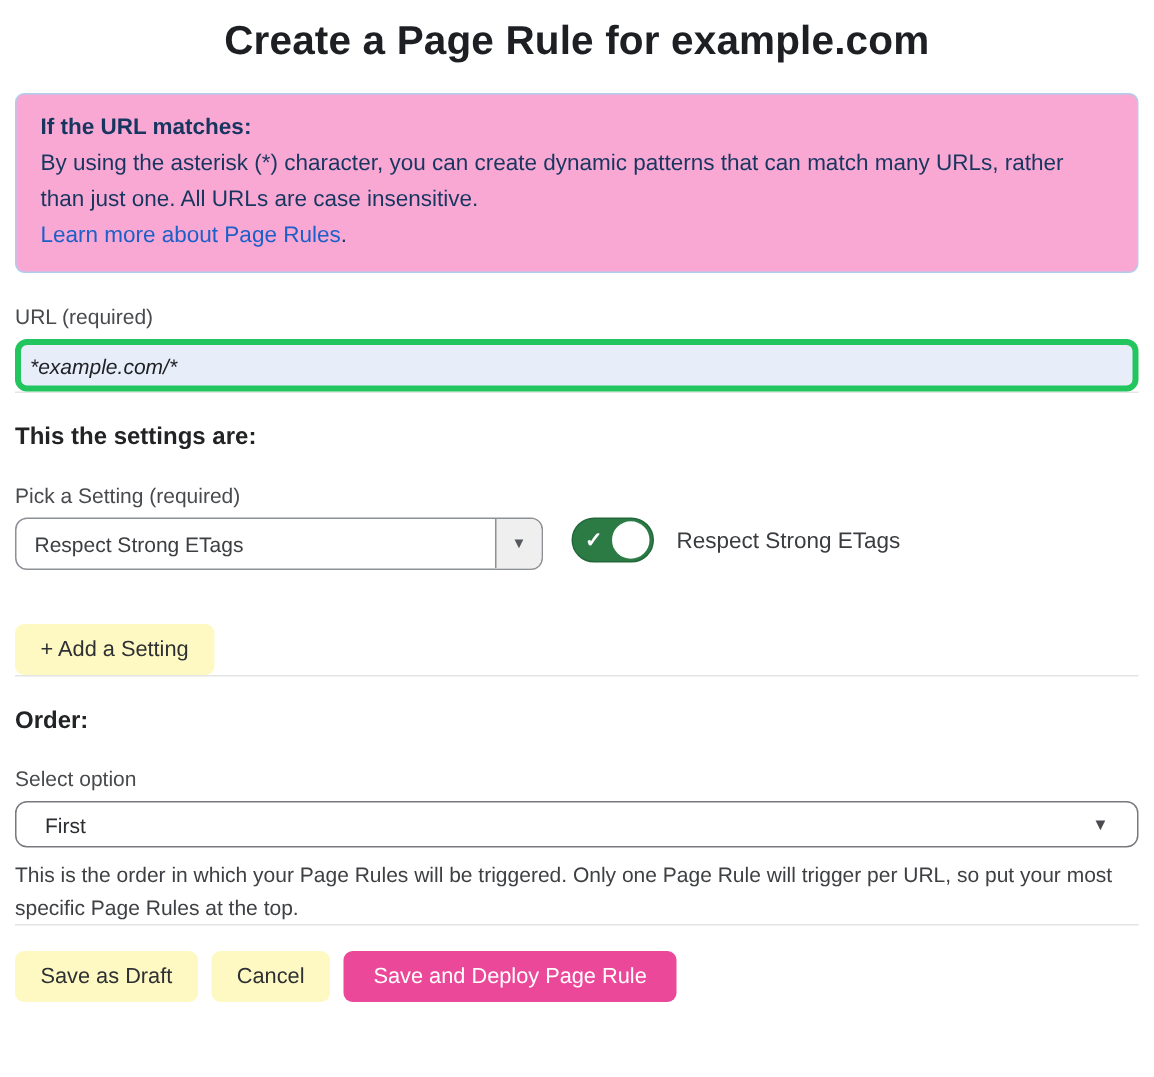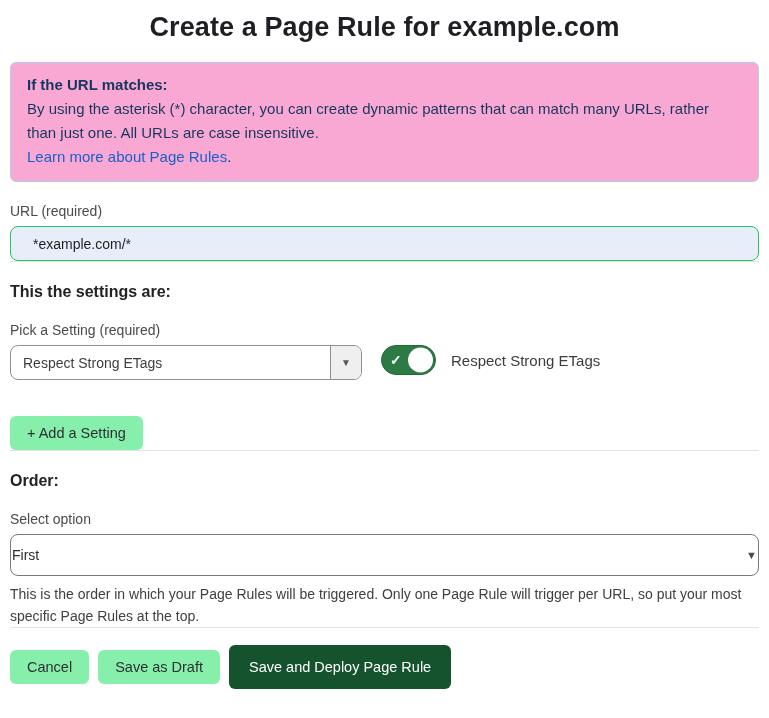--- a/index.html
+++ b/index.html
@@ -39,27 +39,28 @@
     font-size: 14px;
     color: #484a4d;
     margin-top: 21px;
     margin-bottom: 7px;
   }
 
   .url-input {
     width: 100%;
     height: 35px;
     background: #e7eefa;
-    border: 1px solid #22c55e;
+    border: 4px solid #22c55e;
     border-radius: 8px;
-    padding: 0 22px;
+    padding: 0 6px;
     font-family: "Liberation Sans", sans-serif;
     font-size: 14px;
     color: #1d1f23;
     outline: none;
+    font-style: italic;
   }
 
   hr.divider {
     border: none;
     border-top: 1px solid #e3e4e5;
     margin: 0;
   }
   .divider-1 { margin-top: 37px; }
   .divider-2 { margin-top: 16px; }
   .divider-3 { margin-top: 19px; }
@@ -147,46 +148,46 @@
     font-size: 15px;
     color: #3a3c3f;
   }
 
   button {
     font-family: "Liberation Sans", sans-serif;
     cursor: pointer;
     border: none;
   }
   .btn-gray {
-    background: #86efac;
+    background: #fef9c3;
     color: #2e3033;
     font-size: 14.5px;
     border-radius: 6px;
     padding: 0 17px;
     height: 34px;
   }
   .btn-blue {
-    background: #14532d;
+    background: #ec4899;
     color: #ffffff;
     font-size: 14.5px;
     border-radius: 6px;
     padding: 0 20px;
-    height: 44px;
+    height: 34px;
   }
   .add-setting-btn { margin-top: 36px; }
 
   .order-select {
     width: 100%;
-    height: 42px;
+    height: 31px;
     background: #ffffff;
     border: 1px solid #77797c;
     border-radius: 8px;
     display: flex;
     align-items: center;
-    padding: 0 1px;
+    padding: 0 19px;
     cursor: pointer;
   }
   .order-select .select-value {
     flex: 1;
     font-size: 14px;
     color: #2b2d30;
   }
   .order-select .select-caret {
     color: #4a4c4f;
     font-size: 11px;
@@ -257,19 +258,19 @@
 <div class="order-select">
   <span class="select-value">First</span>
   <span class="select-caret">▼</span>
 </div>
 
 <div class="help-text">This is the order in which your Page Rules will be triggered. Only one Page Rule will trigger per URL, so put your most specific Page Rules at the top.</div>
 
 <hr class="divider divider-3">
 
 <div class="footer-actions">
+  <button class="btn-gray">Save as Draft</button>
   <button class="btn-gray">Cancel</button>
-  <button class="btn-gray">Save as Draft</button>
   <button class="btn-blue">Save and Deploy Page Rule</button>
 </div>
 
 
 
 
 </body></html>

